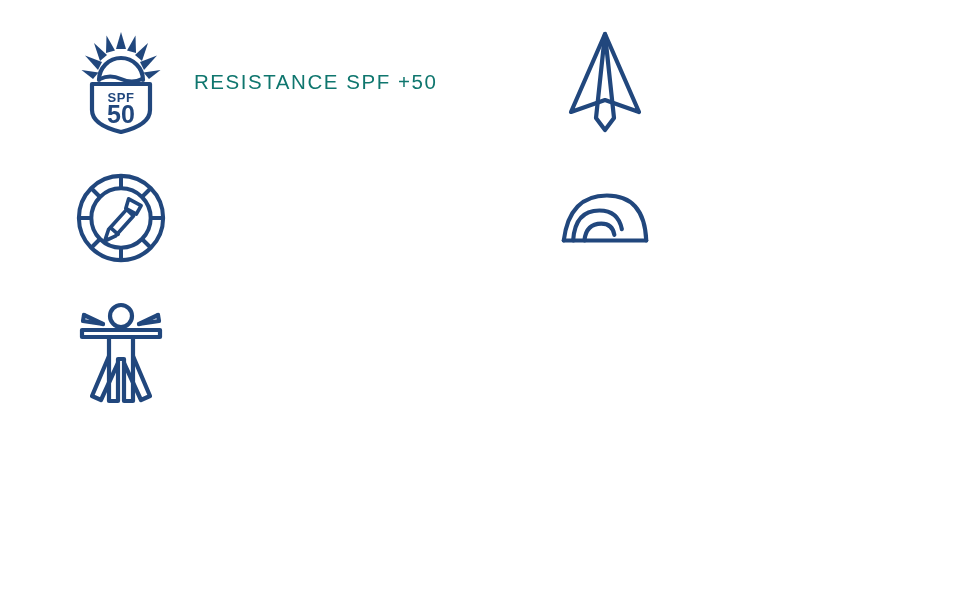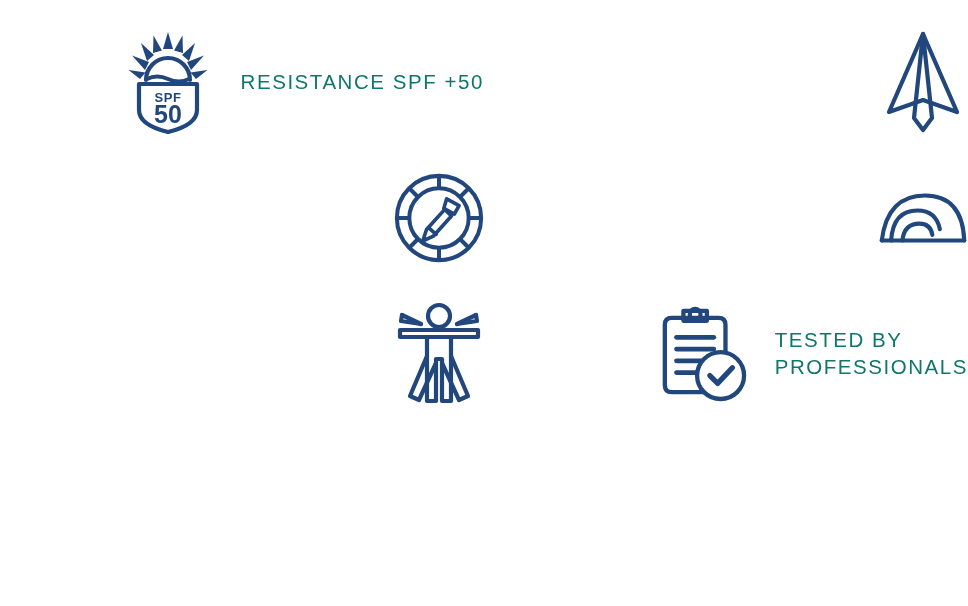--- a/index.html
+++ b/index.html
@@ -15,21 +15,20 @@
     display: grid;
     grid-template-columns: 484px 484px;
     grid-template-rows: 136px 136px 136px 136px;
     align-content: start;
     padding-top: 14px;
   }
   .feature-item {
     display: flex;
     align-items: center;
     padding-left: 76px;
-    justify-content: flex-end;
   }
   .feature-icon {
     width: 90px;
     min-width: 90px;
     height: 110px;
     display: flex;
     align-items: center;
     justify-content: center;
   }
   .feature-icon svg { display: block; }
@@ -141,35 +140,14 @@
 
           <path d="M31 36 L31 100 L40 100 L40 58 L46 58 L46 100 L55 100 L55 36"></path>
 
           <path d="M31 55 L14 95 L23 99 L40 62"></path>
           <path d="M55 55 L72 95 L63 99 L46 62"></path>
         </g>
       </svg>
     </span>
   </div>
 
-  <div class="feature-item">
-    <span class="feature-icon">
-      <svg width="92" height="100" viewBox="0 0 92 100">
-        <g fill="none" stroke="#21477d" stroke-width="4.4" stroke-linejoin="round" stroke-linecap="round">
-          <path d="M8 20 Q8 13 15 13 L63 13 Q70 13 70 20 L70 82 Q70 89 63 89 L15 89 Q8 89 8 82 Z"></path>
-          <path d="M27 16 L27 6 L51 6 L51 16 Z"></path>
-          <path d="M39 4 A5.5 5.5 0 0 1 39 15 A5.5 5.5 0 0 1 39 4 Z"></path>
-        </g>
-        <g stroke="#21477d" stroke-width="5" stroke-linecap="round">
-          <line x1="20" y1="33" x2="58" y2="33"></line>
-          <line x1="20" y1="45" x2="58" y2="45"></line>
-          <line x1="20" y1="57" x2="50" y2="57"></line>
-          <line x1="20" y1="69" x2="42" y2="69"></line>
-        </g>
-        <circle cx="65" cy="72" r="24" fill="#ffffff" stroke="#21477d" stroke-width="4.4"></circle>
-        <path d="M54 72 L62 80 L77 64" fill="none" stroke="#21477d" stroke-width="5.4" stroke-linecap="round" stroke-linejoin="round"></path>
-      </svg>
-    </span>
-    <span class="feature-label">TESTED BY
-PROFESSIONALS</span>
-  </div>
 
 </div>
 
 </body></html>

